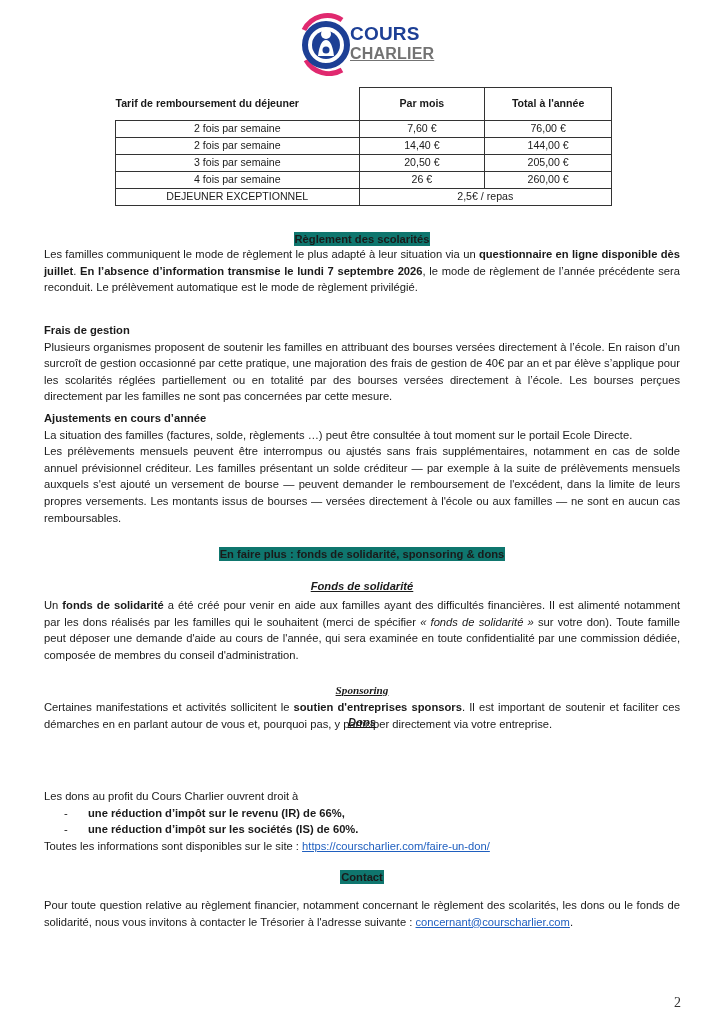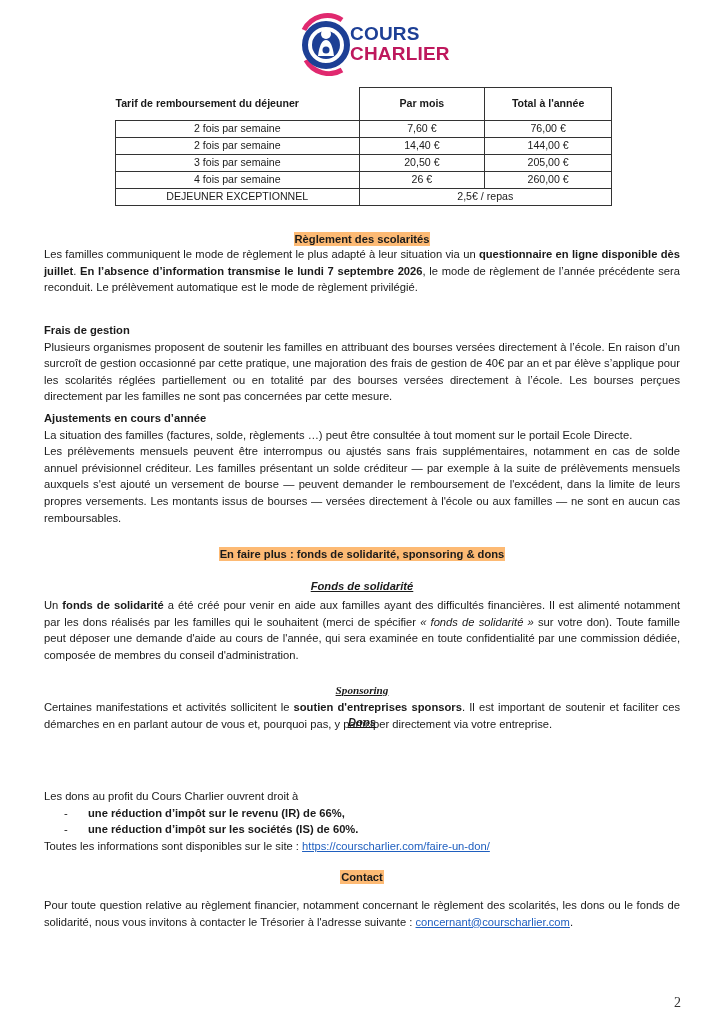--- a/index.html
+++ b/index.html
@@ -5,37 +5,37 @@
   html, body { margin: 0; padding: 0; background: #ffffff; }
   body {
     width: 724px; height: 1024px; position: relative; overflow: hidden;
     font-family: "Liberation Sans", sans-serif; color: #1a1a1a;
     font-size: 11.2px; line-height: 16.6px;
   }
   .logo { position: absolute; left: 296px; top: 12px; width: 140px; height: 64px; }
   .logo svg { display: block; }
   .logo .word { position: absolute; left: 54px; font-weight: bold; letter-spacing: 0.2px; }
   .logo .w1 { top: 14px; font-size: 19px; color: #1d3f95; }
-  .logo .w2 { top: 34px; font-size: 19px; color: #be185d; }
+  .logo .w2 { top: 34px; font-size: 16px; color: #737373; text-decoration: underline; }
 
   table.tarif {
     position: absolute; left: 115px; top: 87px; width: 497px;
     border-collapse: collapse; font-size: 10.6px; line-height: 15.5px;
   }
   table.tarif td { padding: 0 4px; text-align: center; }
   table.tarif tr.head td { height: 32px; font-weight: bold; text-align: center; }
   table.tarif tr.head td.c0 { text-align: left; padding-left: 0; border: none; vertical-align: middle; }
   table.tarif tr.head td.c1, table.tarif tr.head td.c2 { border: 1px solid #333; }
   table.tarif tr.row td { border: 1px solid #333; height: 16px; }
   table.tarif col.c0 { width: 244px; }
   table.tarif col.c1 { width: 126px; }
   table.tarif col.c2 { width: 127px; }
 
   .sec-title { position: absolute; left: 0; width: 724px; text-align: center; font-weight: bold; }
-  .sec-title span { background: #fdba74; padding: 1px 1px; }
+  .sec-title span { background: #0f766e; padding: 1px 1px; }
   .sub-title { position: absolute; left: 0; width: 724px; text-align: center; font-weight: bold; font-style: italic; text-decoration: underline; }
   .para { position: absolute; left: 44px; width: 636px; text-align: justify; }
   .para b { font-weight: bold; }
   .h { font-weight: bold; }
   a.link { color: #1f5fbf; text-decoration: underline; }
   ul.dons { list-style: none; margin: 0; padding: 0; }
   ul.dons li { position: relative; padding-left: 44px; font-weight: bold; }
   ul.dons li .dash { position: absolute; left: 20px; font-weight: normal; }
   .page-num { position: absolute; left: 674px; top: 995px; font-family: "Liberation Serif", serif; font-size: 14px; color: #333; }
 </style>

